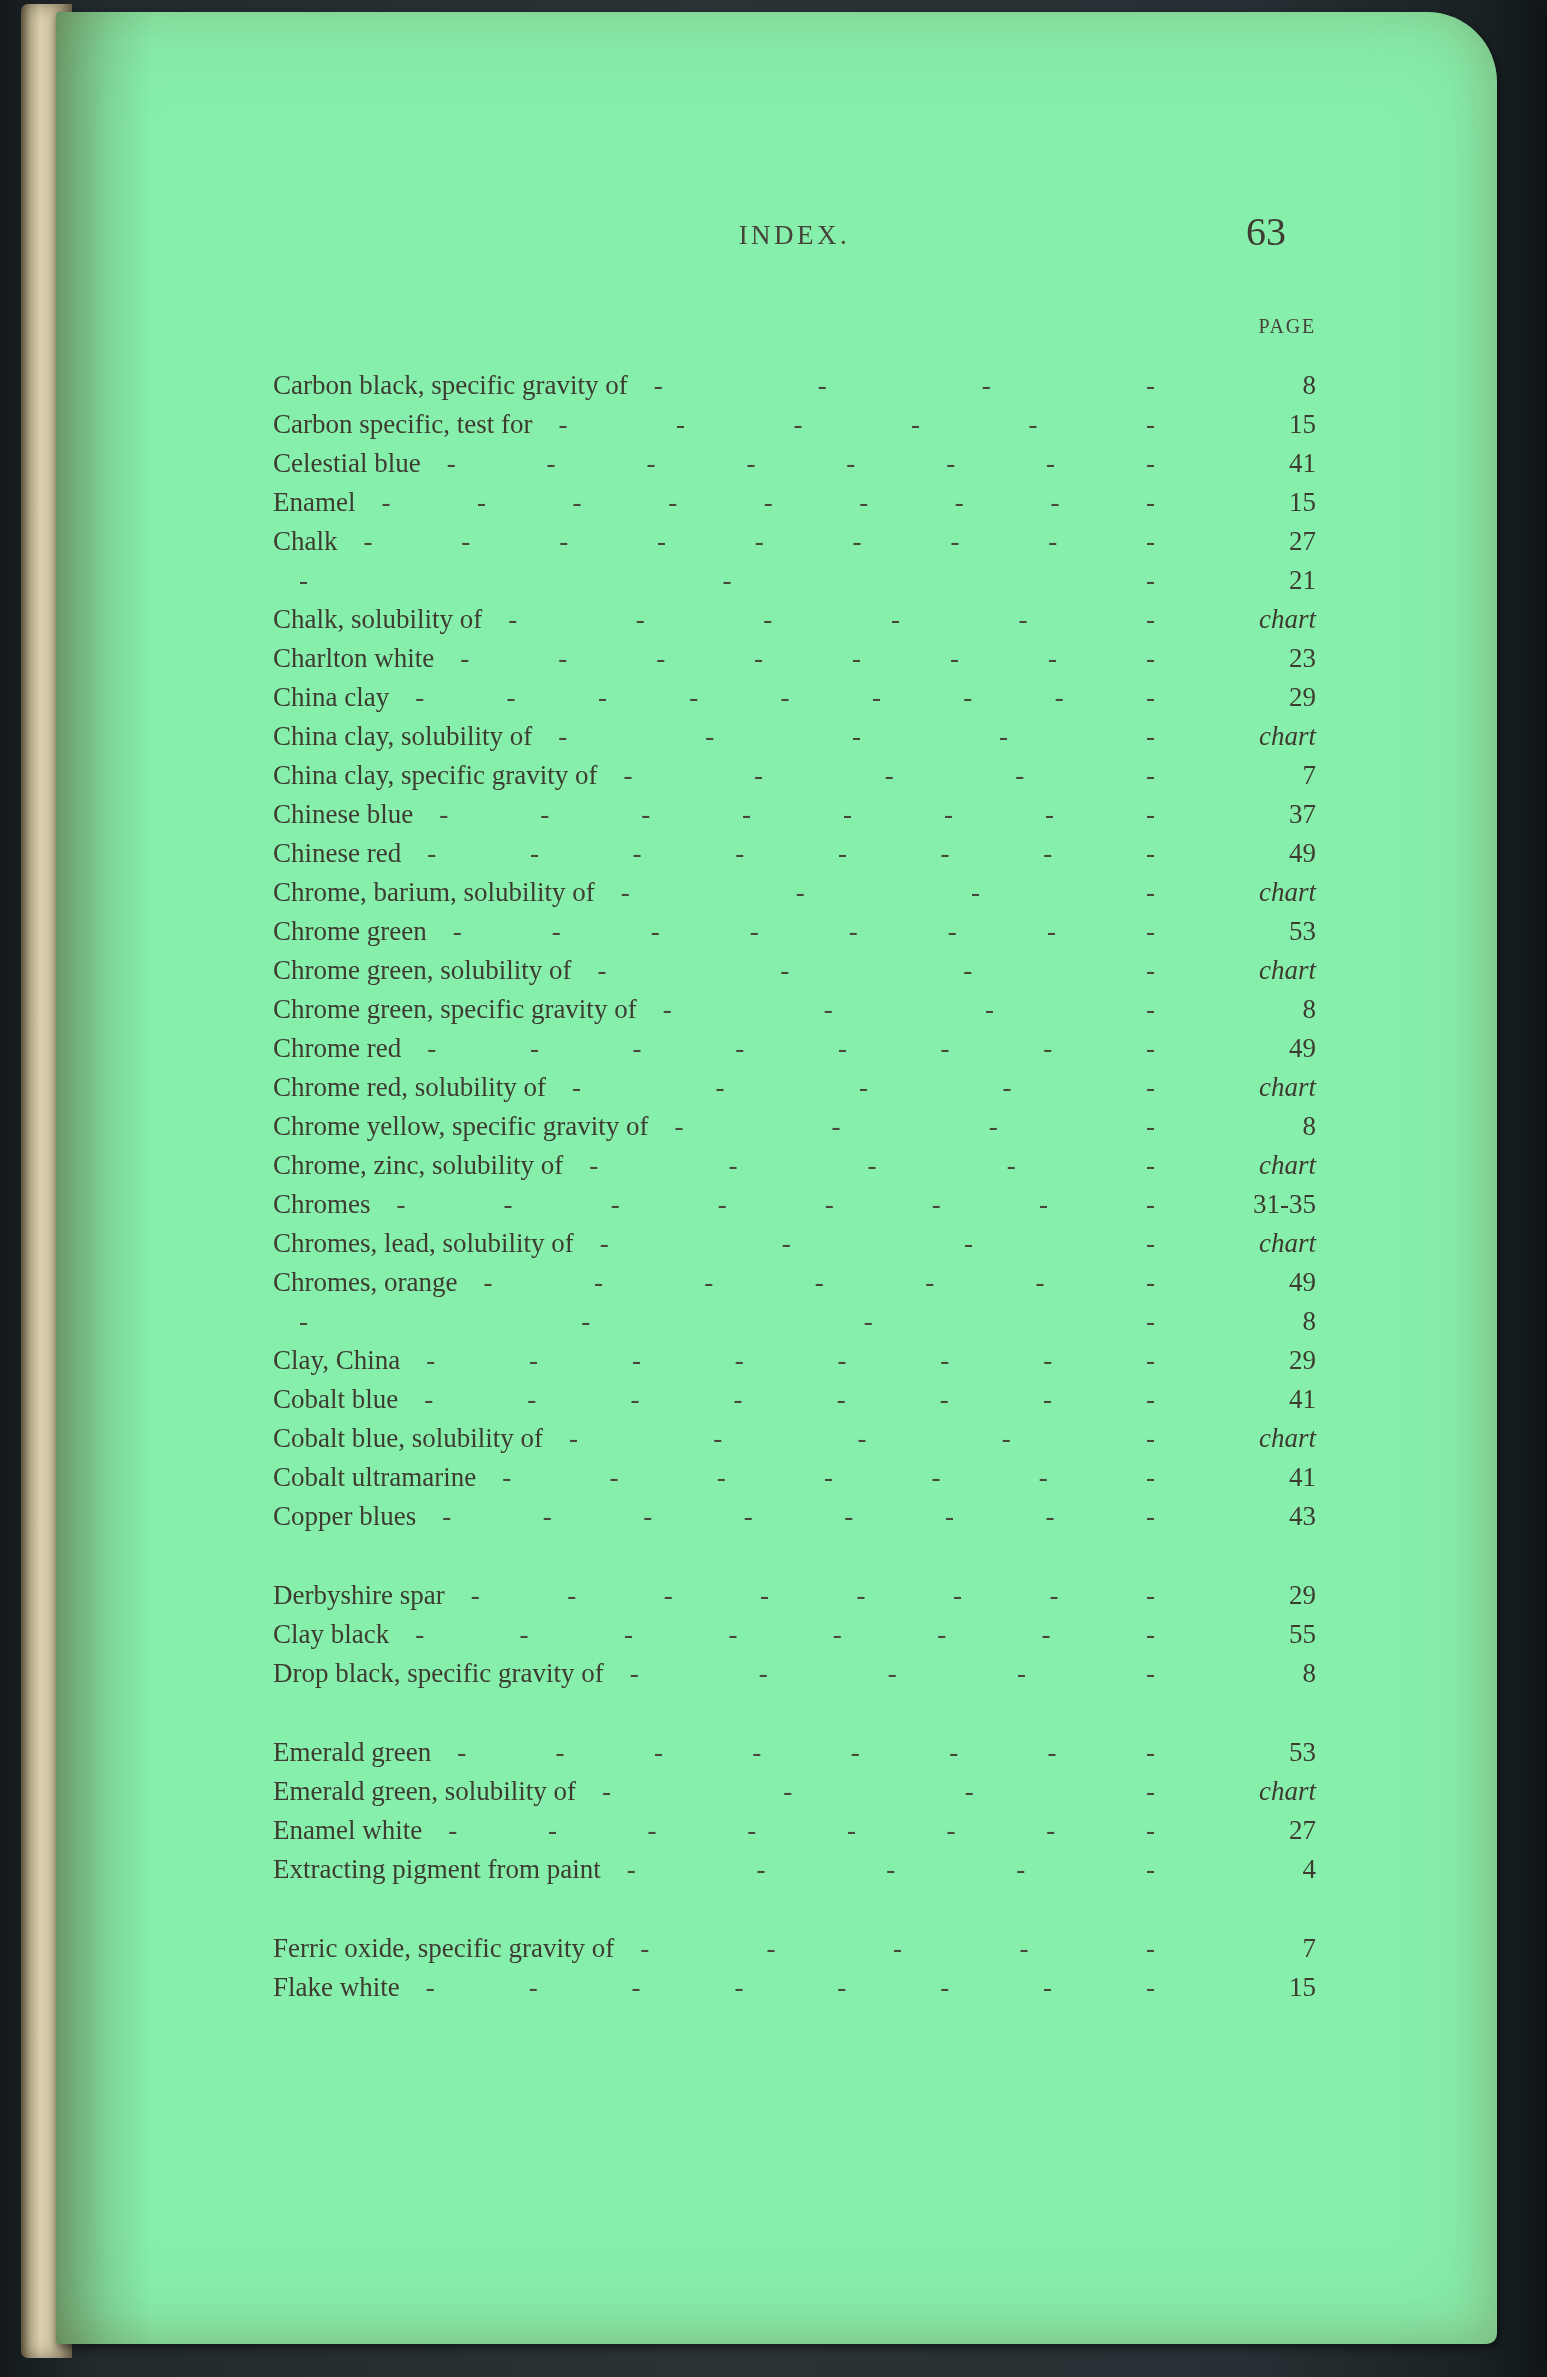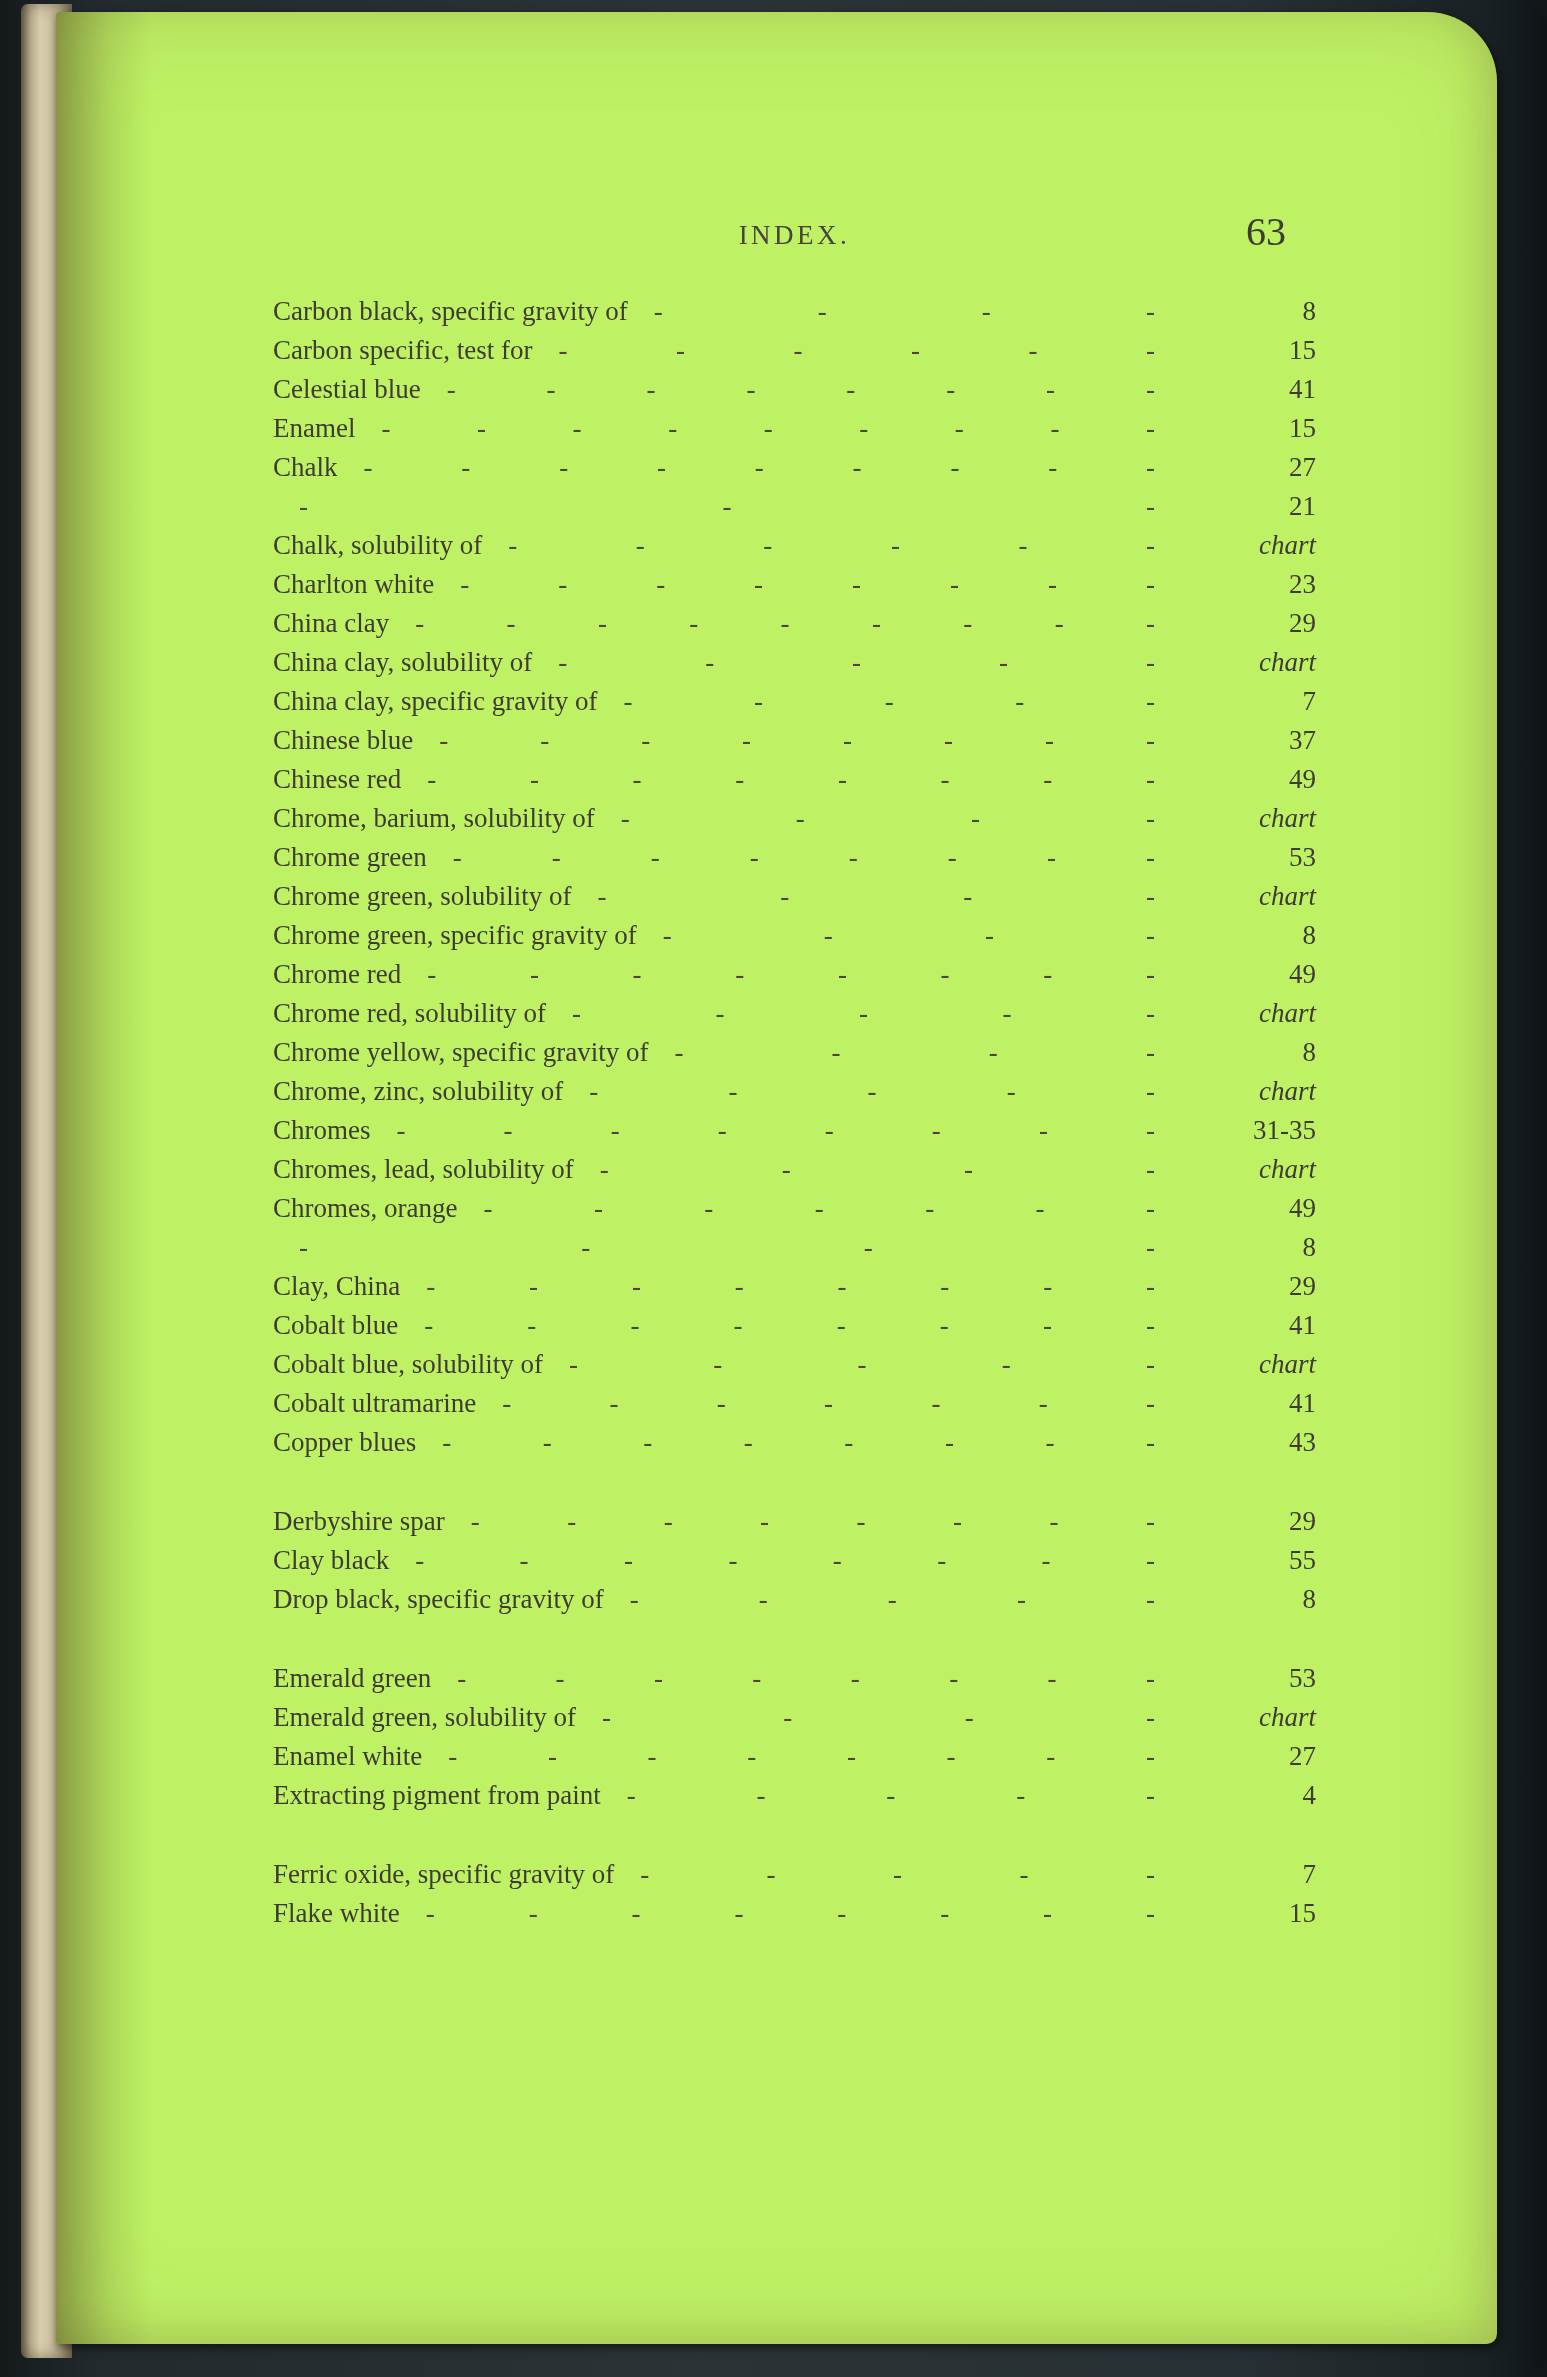--- a/index.html
+++ b/index.html
@@ -14,21 +14,21 @@
     border-radius:0 26px 26px 0;
   }
   .page-edges{
     position:absolute;left:21px;top:3.5px;bottom:19px;width:51px;
     background:linear-gradient(90deg,#6e6650 0%,#b8ad8e 18%,#d9cfae 38%,#cdc2a1 58%,#b5aa8b 78%,#857b63 100%);
     border-radius:7px 0 0 7px;
     box-shadow:inset 0 0 15.8px rgba(40,30,10,.45);
   }
   .paper{
     position:absolute;left:56px;top:12.3px;right:51px;bottom:33px;
-    background:#bef264;
+    background:#86efac;
     border-radius:3.5px 70px 10.5px 3.5px;
     box-shadow:
       inset 0 0 96px rgba(125,102,58,.22),
       inset -12.3px -8.8px 35px rgba(110,90,50,.18),
       1.8px 3.5px 8.8px rgba(0,0,0,.5);
   }
   .paper::before{
     content:"";position:absolute;left:0;top:0;bottom:0;width:96px;
     background:linear-gradient(90deg,rgba(70,52,26,.40),rgba(70,52,26,.12) 55%,rgba(70,52,26,0));
     border-radius:3.5px 0 0 3.5px;
@@ -73,20 +73,21 @@
 <body>
 
 <div class="cover"></div>
 <div class="page-edges"></div>
 <div class="paper">
   <div class="content">
     <div class="header-row">
       <span class="index-title">INDEX.</span>
       <span class="folio">63</span>
     </div>
+    <div class="page-col-label">PAGE</div>
     <div class="list">
         <div class="group">
           <div class="row">
             <span class="label">Carbon black, specific gravity of</span>
             <span class="leader">
               <span>-</span>
               <span>-</span>
               <span>-</span>
               <span>-</span>
             </span>

